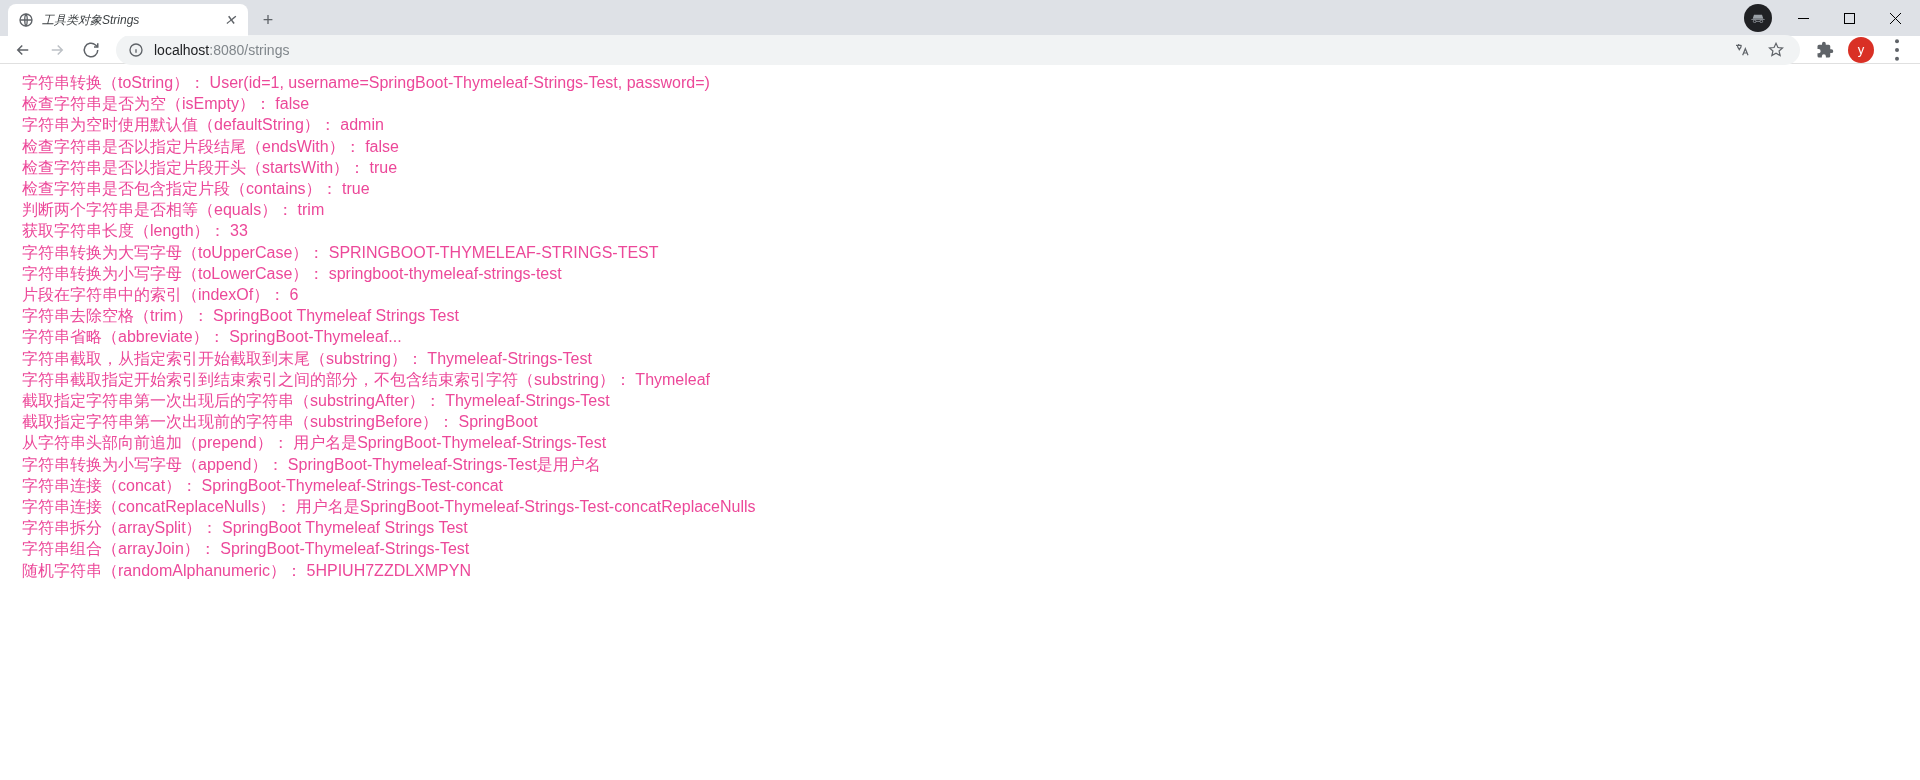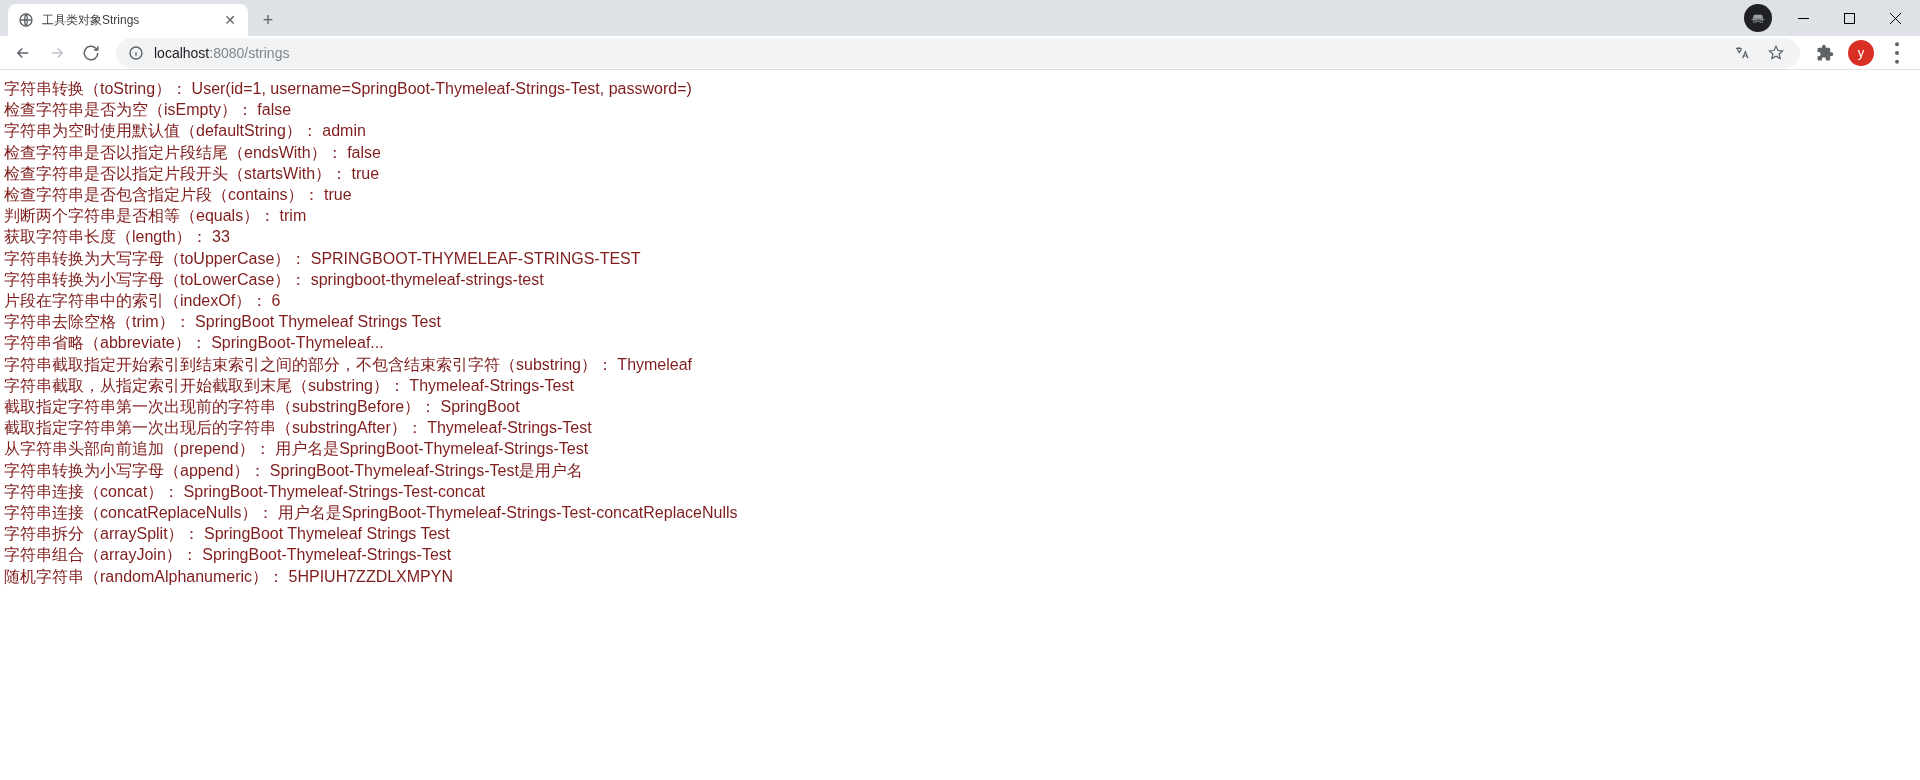--- a/index.html
+++ b/index.html
@@ -25,20 +25,21 @@
     .tab {
       background: #fff;
       height: 32px;
       width: 240px;
       border-radius: 8px 8px 0 0;
       display: flex;
       align-items: center;
       padding: 0 10px;
       gap: 8px;
       position: relative;
+      font-style: italic;
     }
     .tab-favicon {
       width: 16px;
       height: 16px;
       flex-shrink: 0;
       display: flex;
       align-items: center;
       justify-content: center;
     }
     .tab-favicon svg {
@@ -105,21 +106,21 @@
       border-radius:50%;
       display:flex;
       align-items:center;
       justify-content:center;
       margin-right: 8px;
       align-self: center;
     }
     .incognito-badge svg { width:16px; height:10px; fill:#9aa0a6;}
     .toolbar {
       background: #fff;
-      height: 34px;
+      height: 28px;
       border-bottom: 1px solid #e0e0e0;
       display: flex;
       align-items: center;
       padding: 0 8px;
       gap: 4px;
     }
     .nav-btn {
       width: 30px;
       height: 30px;
       display: flex;
@@ -191,24 +192,24 @@
     .menu-btn {
       width: 30px;
       height: 30px;
       display: flex;
       align-items: center;
       justify-content: center;
       color: #5f6368;
       cursor: pointer;
     }
     .content {
-      padding: 8px 4px;
+      padding: 8px 22px;
       font-size: 16px;
       line-height: 21.2px;
-      color: #7f1d1d;
+      color: #ec4899;
       font-family: "Microsoft YaHei", sans-serif;
     }
     .content-line {
       white-space: pre;
     }
   </style>
 </head>
 <body>
 
 <div class="browser-chrome">
@@ -313,24 +314,24 @@
   <div class="content-line">检查字符串是否以指定片段结尾（endsWith）： false</div>
   <div class="content-line">检查字符串是否以指定片段开头（startsWith）： true</div>
   <div class="content-line">检查字符串是否包含指定片段（contains）： true</div>
   <div class="content-line">判断两个字符串是否相等（equals）： trim</div>
   <div class="content-line">获取字符串长度（length）： 33</div>
   <div class="content-line">字符串转换为大写字母（toUpperCase）： SPRINGBOOT-THYMELEAF-STRINGS-TEST</div>
   <div class="content-line">字符串转换为小写字母（toLowerCase）： springboot-thymeleaf-strings-test</div>
   <div class="content-line">片段在字符串中的索引（indexOf）： 6</div>
   <div class="content-line">字符串去除空格（trim）： SpringBoot Thymeleaf Strings Test</div>
   <div class="content-line">字符串省略（abbreviate）： SpringBoot-Thymeleaf...</div>
+  <div class="content-line">字符串截取，从指定索引开始截取到末尾（substring）： Thymeleaf-Strings-Test</div>
   <div class="content-line">字符串截取指定开始索引到结束索引之间的部分，不包含结束索引字符（substring）： Thymeleaf</div>
-  <div class="content-line">字符串截取，从指定索引开始截取到末尾（substring）： Thymeleaf-Strings-Test</div>
+  <div class="content-line">截取指定字符串第一次出现后的字符串（substringAfter）： Thymeleaf-Strings-Test</div>
   <div class="content-line">截取指定字符串第一次出现前的字符串（substringBefore）： SpringBoot</div>
-  <div class="content-line">截取指定字符串第一次出现后的字符串（substringAfter）： Thymeleaf-Strings-Test</div>
   <div class="content-line">从字符串头部向前追加（prepend）： 用户名是SpringBoot-Thymeleaf-Strings-Test</div>
   <div class="content-line">字符串转换为小写字母（append）： SpringBoot-Thymeleaf-Strings-Test是用户名</div>
   <div class="content-line">字符串连接（concat）： SpringBoot-Thymeleaf-Strings-Test-concat</div>
   <div class="content-line">字符串连接（concatReplaceNulls）： 用户名是SpringBoot-Thymeleaf-Strings-Test-concatReplaceNulls</div>
   <div class="content-line">字符串拆分（arraySplit）： SpringBoot Thymeleaf Strings Test</div>
   <div class="content-line">字符串组合（arrayJoin）： SpringBoot-Thymeleaf-Strings-Test</div>
   <div class="content-line">随机字符串（randomAlphanumeric）： 5HPIUH7ZZDLXMPYN</div>
 </div>
 
 </body></html>

